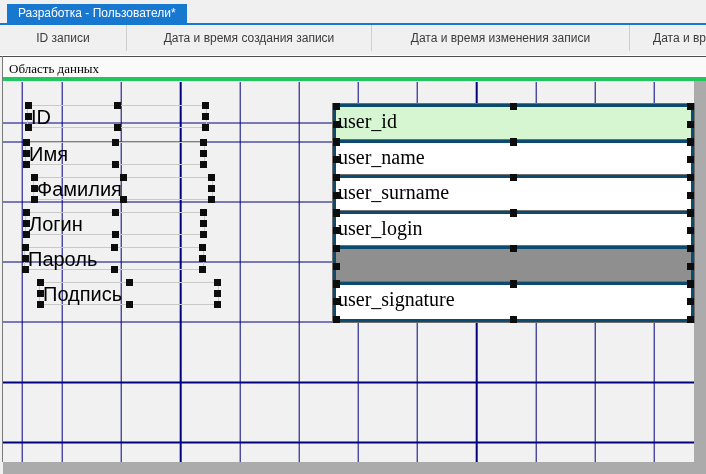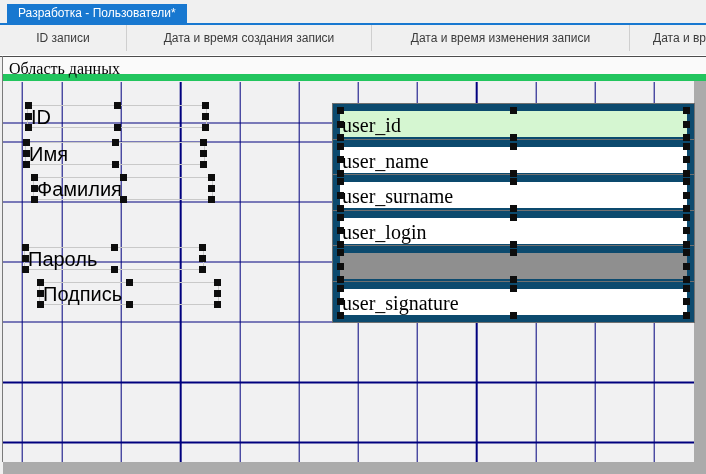--- a/index.html
+++ b/index.html
@@ -29,22 +29,22 @@
     font-size:12px;color:#3b3b3b;white-space:nowrap;overflow:hidden;
   }
   .colcell.sep{border-right:1px solid #cfcfcf;}
   .colcell.last{text-align:left;padding-left:23px;}
   
   .design-topline-lt{position:absolute;left:0;top:55px;width:706px;height:1px;background:#ffffff;}
   .design-topline{position:absolute;left:0;top:56px;width:706px;height:1px;background:#4d4d4d;}
   .design-leftline{position:absolute;left:2px;top:56px;width:1px;height:406px;background:#7a7a7a;}
   .band-header{
     position:absolute;left:3px;top:57px;width:703px;height:24px;
-    background:#fafafa;border-bottom:7px solid #22c55e;
-    font-family:"Liberation Serif",serif;font-size:16px;line-height:23px;
+    background:#fafafa;border-bottom:4px solid #22c55e;
+    font-family:"Liberation Serif",serif;font-size:13px;line-height:23px;
     color:#000;padding-left:6px;white-space:nowrap;
   }
   
   .page{
     position:absolute;left:3px;top:82px;width:691px;height:380px;
     background-color:#f1f1f2;
     background-image:
       repeating-linear-gradient(to right,  var(--grid,#00007e) 0 1.2px, transparent 1.2px 59.2px),
       repeating-linear-gradient(to bottom, var(--grid,#00007e) 0 1.2px, transparent 1.2px 60.1px);
     background-position:58.7px 0, 0 59.5px;
@@ -53,21 +53,21 @@
   .outside-bottom{position:absolute;left:3px;top:462px;width:703px;height:12px;background:var(--outside,#ababab);}
   
   .sel-box{position:absolute;}
   .label-box{
     width:180px;height:23px;border:1px solid #c9c9c9;
     font-family:Liberation Sans, sans-serif;font-size:20px;line-height:22px;
     color:#000;padding-left:3px;white-space:nowrap;
   }
   .field-box{
     left:333px;width:361px;height:40px;
-    border:7px solid #0c4a6e;box-shadow:0 0 0 1px #707070;
+    border:3px solid #0c4a6e;box-shadow:0 0 0 1px #707070;
     background:#8f8f8f;
   }
   .field-content{
     position:absolute;inset:0;background:#fff;
     font-family:"Liberation Serif",serif;font-size:20px;line-height:29px;
     color:#000;padding-left:2px;white-space:nowrap;overflow:hidden;
   }
   
   .handle{position:absolute;width:7px;height:7px;background:#0d0d0d;z-index:5;}
   .h-tl{left:-3px;top:-4px;}
@@ -104,20 +104,21 @@
     <span>Область данных</span>
   </div>
 
   <div class="page"></div>
   <div class="outside-right"></div>
   <div class="outside-bottom"></div>
 
   <div class="sel-box label-box" style="left:27px;top:105px">ID<span class="handle h-tl"></span><span class="handle h-tm"></span><span class="handle h-tr"></span><span class="handle h-ml"></span><span class="handle h-mr"></span><span class="handle h-bl"></span><span class="handle h-bm"></span><span class="handle h-br"></span></div>
   <div class="sel-box label-box" style="left:25px;top:142px">Имя<span class="handle h-tl"></span><span class="handle h-tm"></span><span class="handle h-tr"></span><span class="handle h-ml"></span><span class="handle h-mr"></span><span class="handle h-bl"></span><span class="handle h-bm"></span><span class="handle h-br"></span></div>
   <div class="sel-box label-box" style="left:33px;top:177px">Фамилия<span class="handle h-tl"></span><span class="handle h-tm"></span><span class="handle h-tr"></span><span class="handle h-ml"></span><span class="handle h-mr"></span><span class="handle h-bl"></span><span class="handle h-bm"></span><span class="handle h-br"></span></div>
+  <div class="sel-box label-box" style="left:25px;top:212px">Логин<span class="handle h-tl"></span><span class="handle h-tm"></span><span class="handle h-tr"></span><span class="handle h-ml"></span><span class="handle h-mr"></span><span class="handle h-bl"></span><span class="handle h-bm"></span><span class="handle h-br"></span></div>
   <div class="sel-box label-box" style="left:24px;top:247px">Пароль<span class="handle h-tl"></span><span class="handle h-tm"></span><span class="handle h-tr"></span><span class="handle h-ml"></span><span class="handle h-mr"></span><span class="handle h-bl"></span><span class="handle h-bm"></span><span class="handle h-br"></span></div>
   <div class="sel-box label-box" style="left:39px;top:282px">Подпись<span class="handle h-tl"></span><span class="handle h-tm"></span><span class="handle h-tr"></span><span class="handle h-ml"></span><span class="handle h-mr"></span><span class="handle h-bl"></span><span class="handle h-bm"></span><span class="handle h-br"></span></div>
 
   <div class="sel-box field-box" style="top:104px">
     <div class="field-content" style="background: rgb(213, 246, 209);">user_id</div>
   <span class="handle h-tl"></span>
       <span class="handle h-tm"></span>
       <span class="handle h-tr"></span>
       <span class="handle h-ml"></span>
       <span class="handle h-mr"></span>

